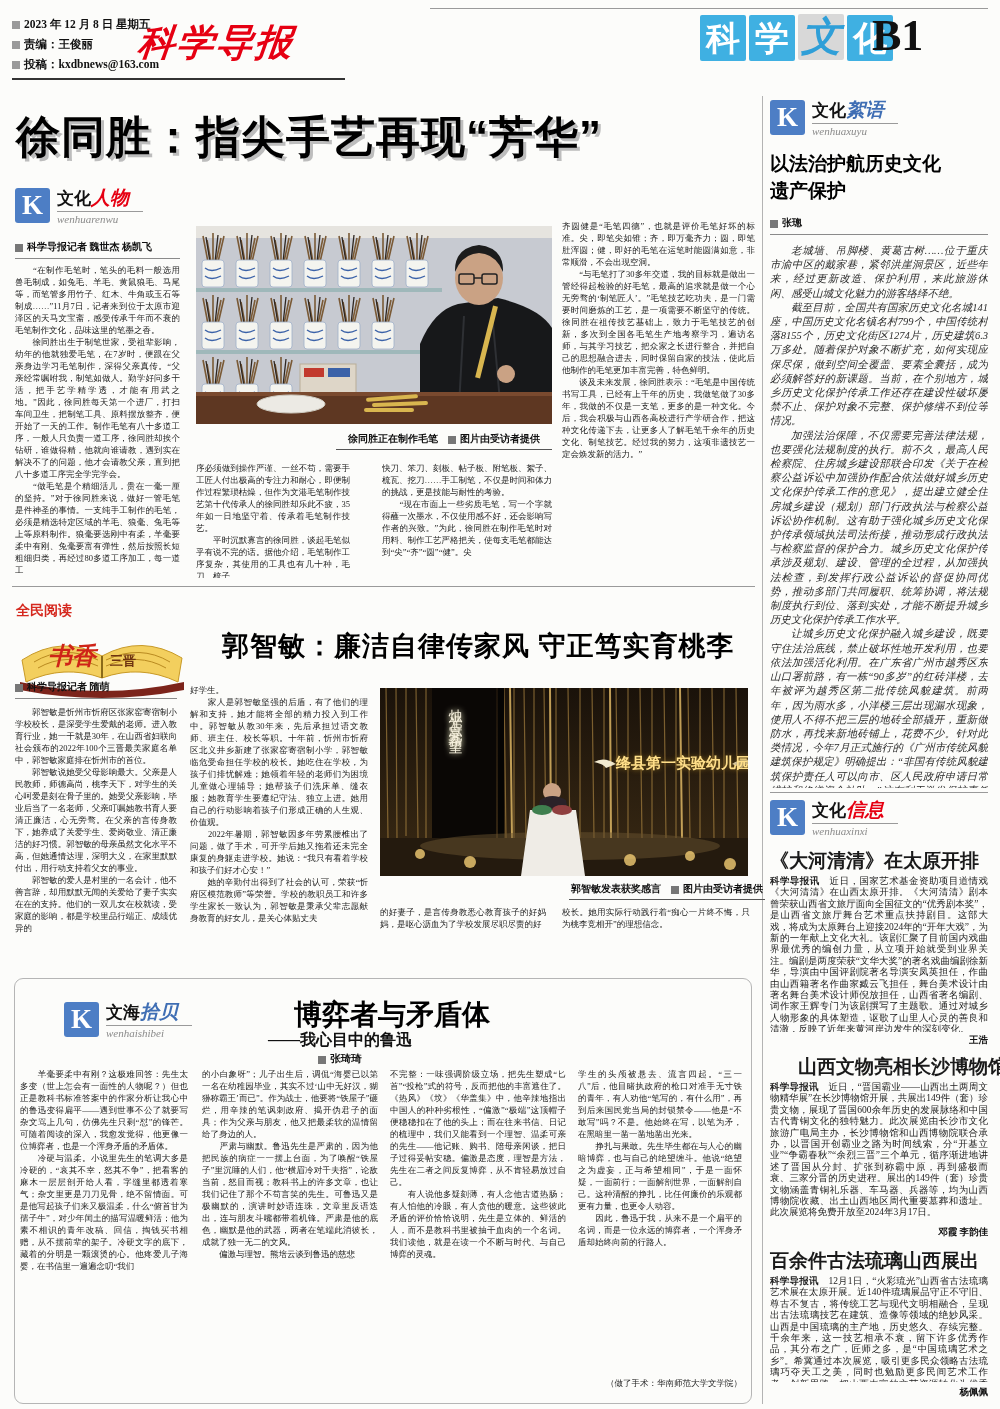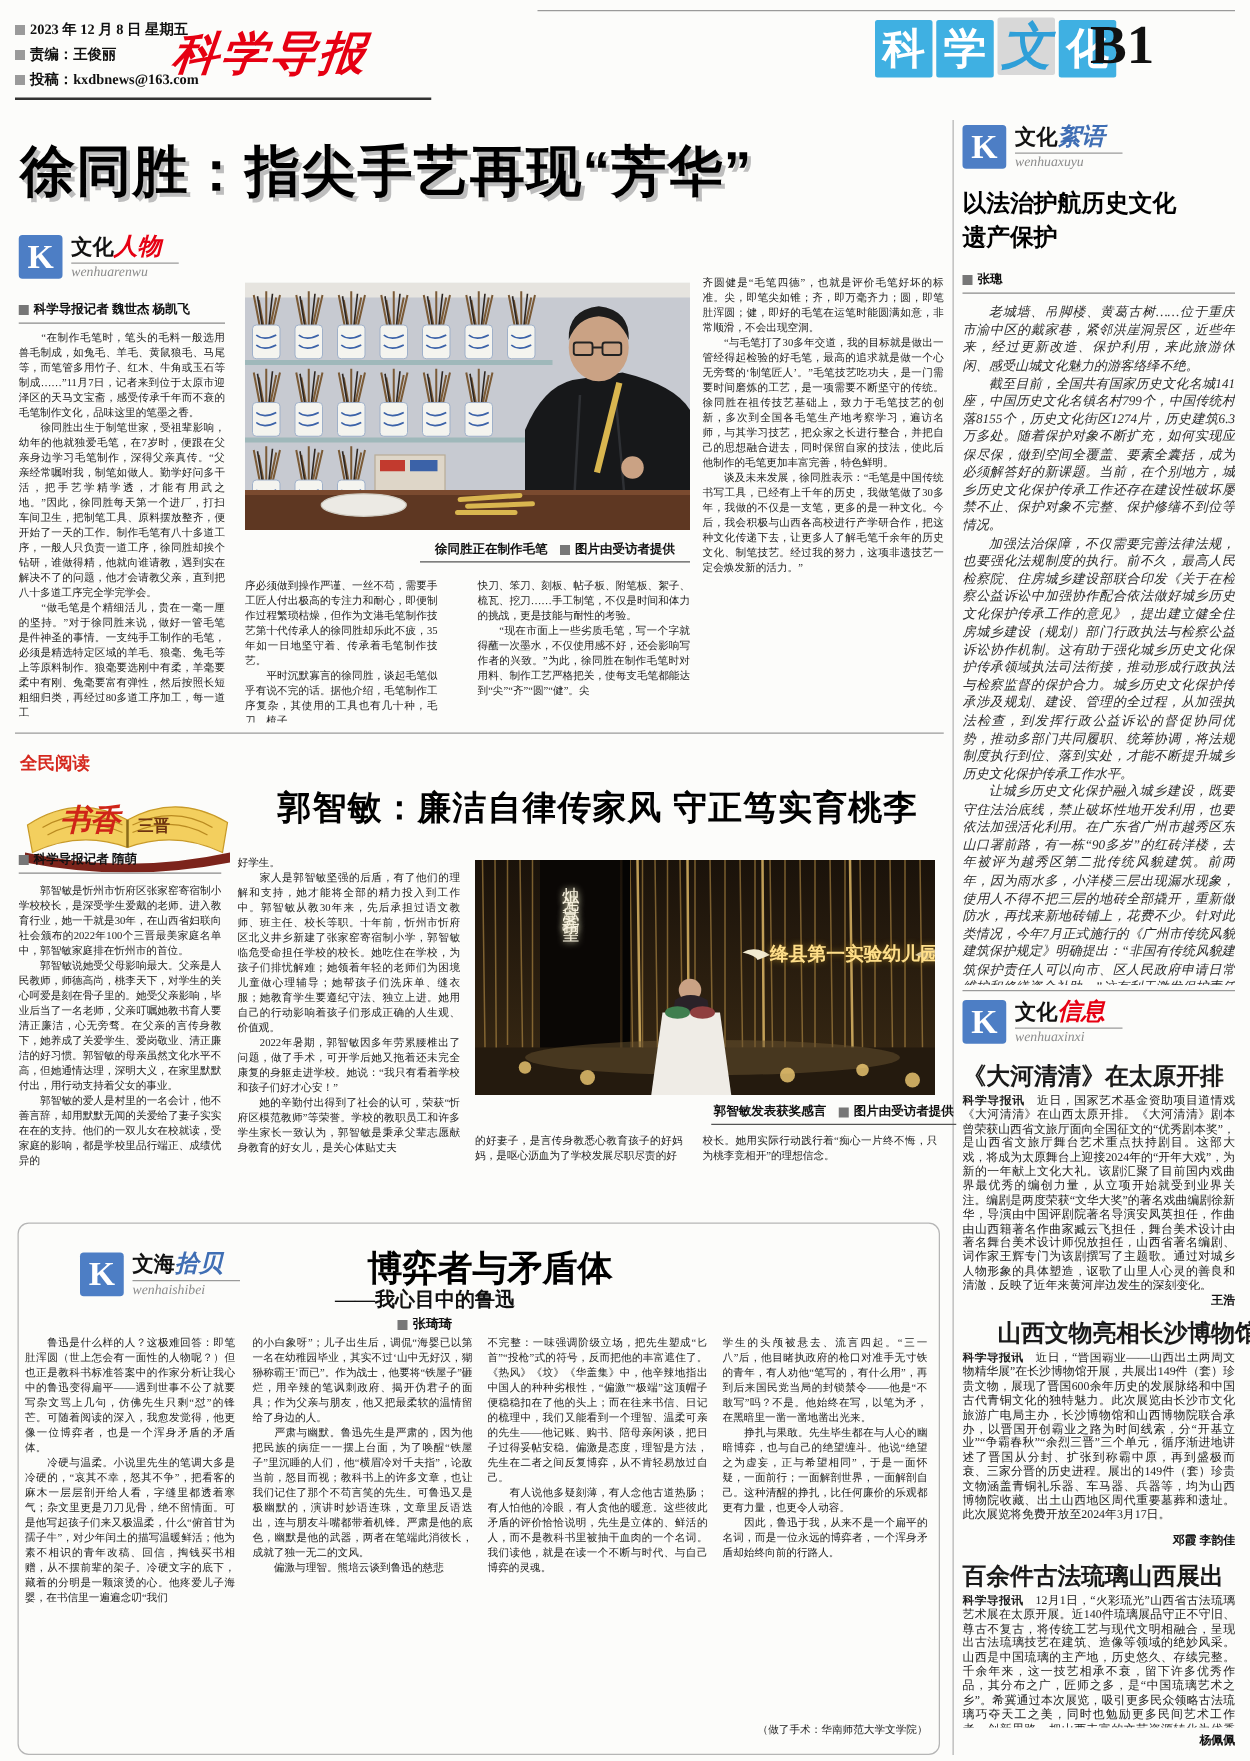--- a/index.html
+++ b/index.html
@@ -248,21 +248,21 @@
       <div class="krow1"><span class="kcn">文海</span><span class="kscript blue">拾贝</span></div>
       <div class="kroman">wenhaishibei</div>
     </div>
   </div>
 
   <div class="abs hei h3" style="left:190px;top:996px;width:300px;">博弈者与矛盾体</div>
   <div class="abs h3sub" style="left:190px;top:1030px;width:300px;">——我心目中的鲁迅</div>
   <div class="abs byline-c" style="left:190px;top:1052px;width:300px;"><span class="sq sq-dark"></span><span>张琦琦</span></div>
 
   <div class="abs bc" style="left:20px;top:1068px;width:168px;height:326px;">
-      <p>　　鲁迅是什么样的人？这极难回答：即笔肚浑圆（世上怎会有一面性的人物呢？）但也正是教科书标准答案中的作家分析让我心中的鲁迅变得扁平——遇到世事不公了就要写杂文骂上几句，仿佛先生只剩“怼”的锋芒。可随着阅读的深入，我愈发觉得，他更像一位博弈者，也是一个浑身矛盾的矛盾体。</p>
+      <p>　　羊毫要柔中有刚？这极难回答：先生太多变（世上怎会有一面性的人物呢？）但也正是教科书标准答案中的作家分析让我心中的鲁迅变得扁平——遇到世事不公了就要写杂文骂上几句，仿佛先生只剩“怼”的锋芒。可随着阅读的深入，我愈发觉得，他更像一位博弈者，也是一个浑身矛盾的矛盾体。</p>
       <p>　　冷硬与温柔。小说里先生的笔调大多是冷硬的，“哀其不幸，怒其不争”，把看客的麻木一层层剖开给人看，字缝里都透着寒气；杂文里更是刀刀见骨，绝不留情面。可是他写起孩子们来又极温柔，什么“俯首甘为孺子牛”，对少年闰土的描写温暖鲜活；他为素不相识的青年改稿、回信，掏钱买书相赠，从不摆前辈的架子。冷硬文字的底下，藏着的分明是一颗滚烫的心。他疼爱儿子海婴，在书信里一遍遍念叨“我们</p>
     </div>
   <div class="abs bc" style="left:202px;top:1068px;width:176px;height:326px;">
       <p>的小白象呀”；儿子出生后，调侃“海婴已以第一名在幼稚园毕业，其实不过‘山中无好汉，猢狲称霸王’而已”。作为战士，他要将“铁屋子”砸烂，用辛辣的笔讽刺政府、揭开伪君子的面具；作为父亲与朋友，他又把最柔软的温情留给了身边的人。</p>
       <p>　　严肃与幽默。鲁迅先生是严肃的，因为他把民族的病症一一摆上台面，为了唤醒“铁屋子”里沉睡的人们，他“横眉冷对千夫指”，论敌当前，怒目而视；教科书上的许多文章，也让我们记住了那个不苟言笑的先生。可鲁迅又是极幽默的，演讲时妙语连珠，文章里反语迭出，连与朋友斗嘴都带着机锋。严肃是他的底色，幽默是他的武器，两者在笔端此消彼长，成就了独一无二的文风。</p>
       <p>　　偏激与理智。熊培云谈到鲁迅的慈悲</p>
     </div>
   <div class="abs bc" style="left:390px;top:1068px;width:176px;height:326px;">
       <p>不完整：一味强调阶级立场，把先生塑成“匕首”“投枪”式的符号，反而把他的丰富遮住了。《热风》《坟》《华盖集》中，他辛辣地指出中国人的种种劣根性，“偏激”“极端”这顶帽子便稳稳扣在了他的头上；而在往来书信、日记的梳理中，我们又能看到一个理智、温柔可亲的先生——他记账、购书、陪母亲闲谈，把日子过得妥帖安稳。偏激是态度，理智是方法，先生在二者之间反复博弈，从不肯轻易放过自己。</p>
       <p>　　有人说他多疑刻薄，有人念他古道热肠；有人怕他的冷眼，有人贪他的暖意。这些彼此矛盾的评价恰恰说明，先生是立体的、鲜活的人，而不是教科书里被抽干血肉的一个名词。我们读他，就是在读一个不断与时代、与自己博弈的灵魂。</p>

